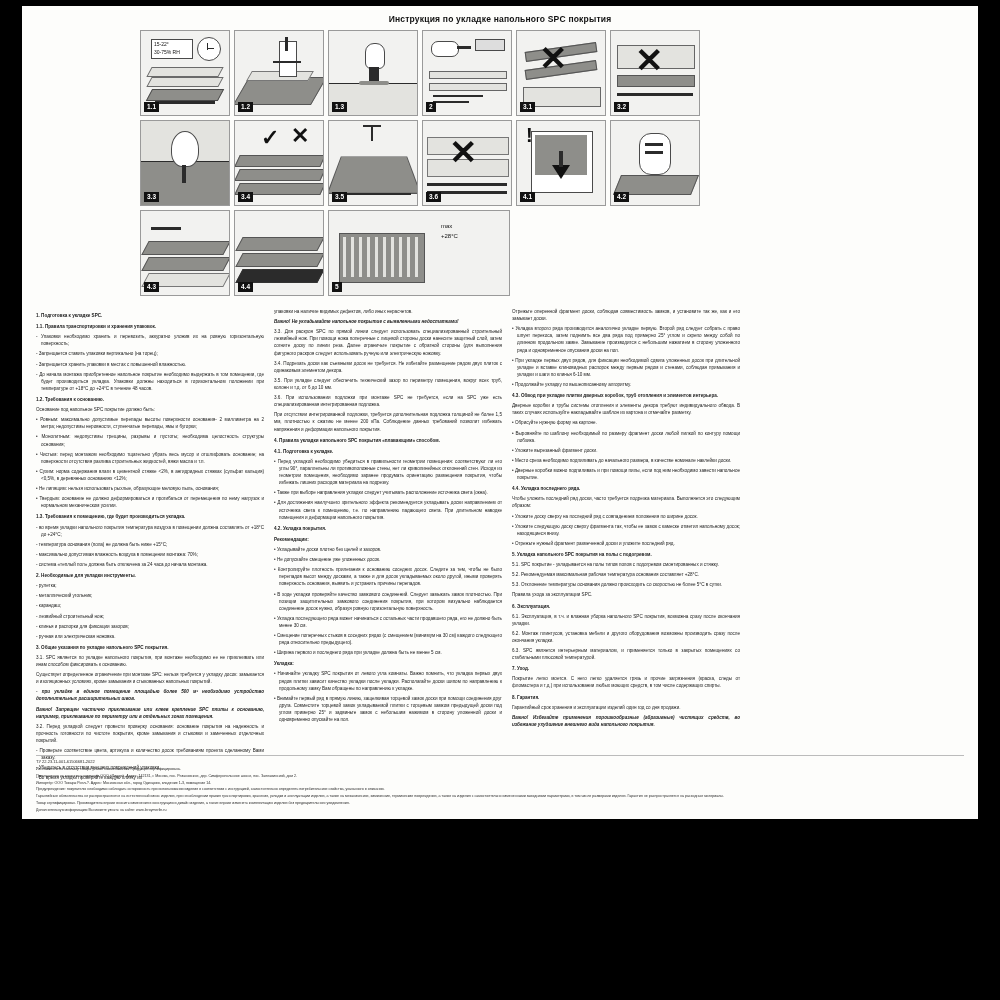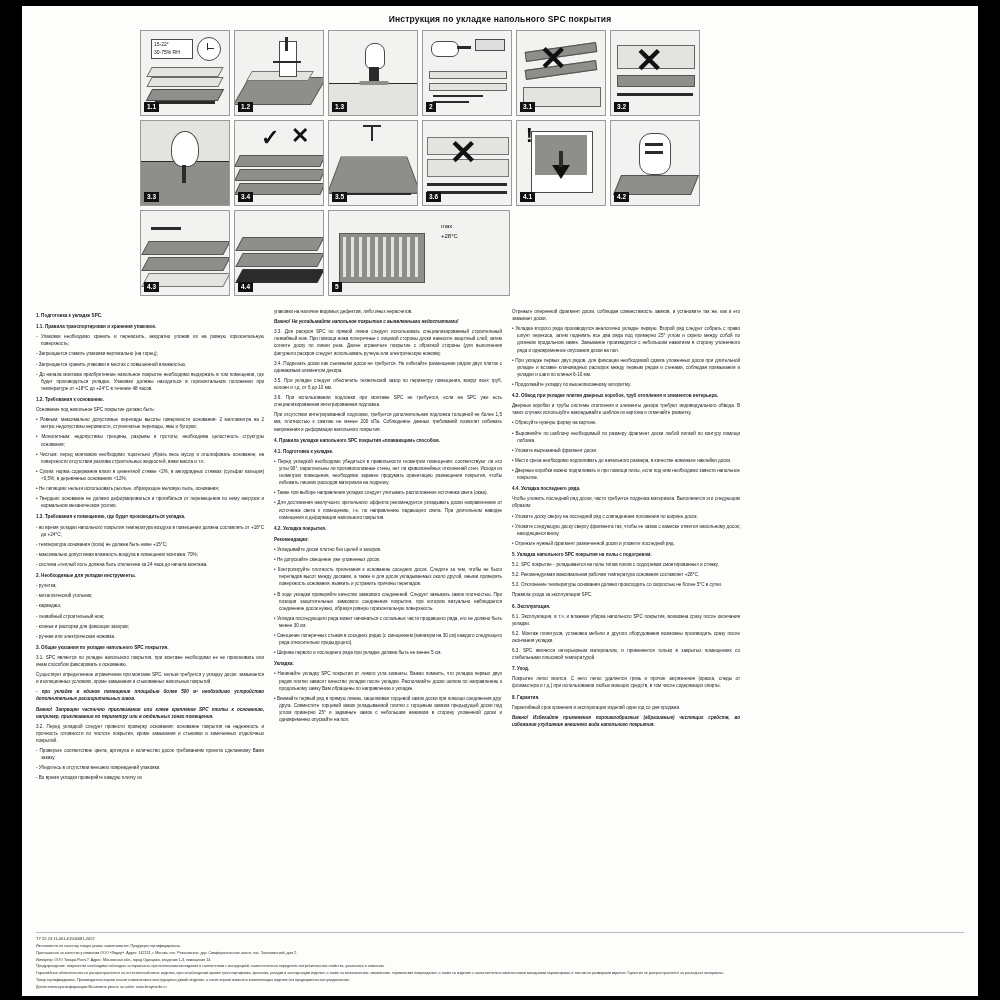--- a/index.html
+++ b/index.html
@@ -1,17 +1,17 @@
 <!DOCTYPE html>
 <html><head>
 <meta charset="utf-8">
 <style>
   html,body{margin:0;padding:0;background:#000;}
   body{width:1000px;height:1000px;overflow:hidden;font-family:"Liberation Sans",sans-serif;}
-  .page{position:absolute;left:22px;top:6px;width:956px;height:990px;background:#fdfdfb;}
+  .page{position:absolute;left:22px;top:6px;width:956px;height:813px;background:#fdfdfb;}
   .title{text-align:center;font-size:8.5px;font-weight:bold;color:#111;padding-top:8px;letter-spacing:.2px;}
   .fig-wrap{width:720px;margin:6px auto 0 auto;}
   .fig-row{display:flex;gap:4px;margin-bottom:4px;}
   .cell{position:relative;width:88px;height:84px;background:#f2f2f0;border:1px solid #9a9a9a;overflow:hidden;}
   .cell .lab{position:absolute;left:3px;bottom:3px;background:#111;color:#fff;font-size:6.5px;line-height:1;padding:2px 3px;font-weight:bold;}
   .cellw{width:180px;}
   .dk{position:absolute;background:#2b2b2b;}
   .md{position:absolute;background:#8e8e8a;}
   .lt{position:absolute;background:#e3e3df;}
   .outline{position:absolute;border:1px solid #4a4a4a;}

